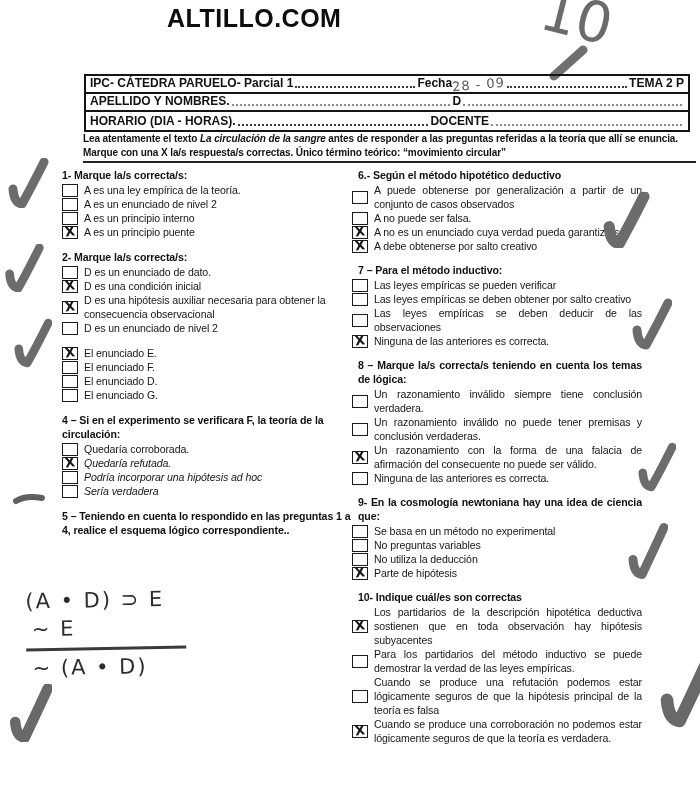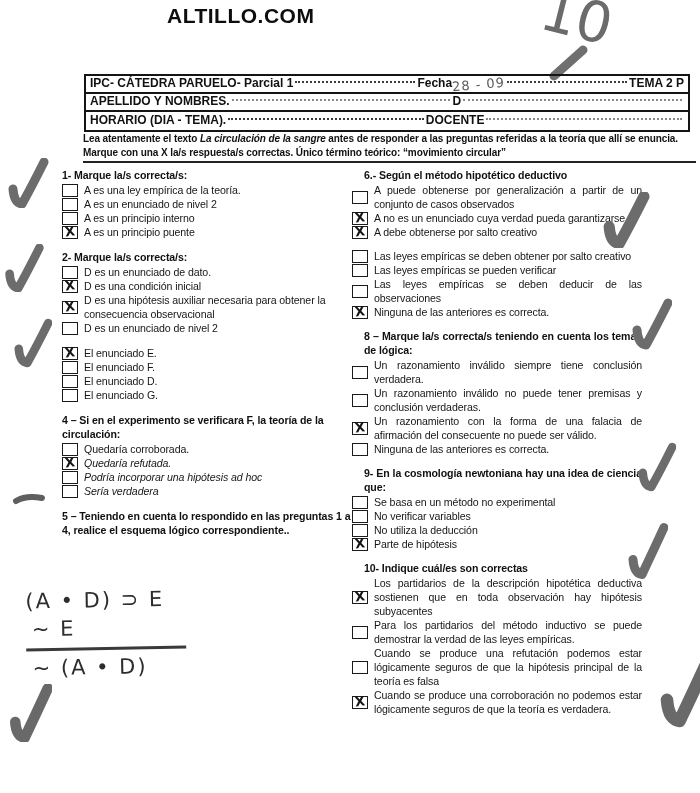--- a/index.html
+++ b/index.html
@@ -1,46 +1,46 @@
 <!DOCTYPE html>
 <html><head>
 <meta charset="utf-8">
 <style>
   *{box-sizing:border-box;margin:0;padding:0}
   html,body{background:#fff}
   #page{position:relative;width:700px;height:793px;background:#ffffff;
         font-family:"Liberation Sans",sans-serif;color:#111;overflow:hidden}
 
-  .site-title{position:absolute;left:167px;top:4px;font-size:21px;font-weight:700;
+  .site-title{position:absolute;left:167px;top:4px;font-size:25px;font-weight:700;
               letter-spacing:.5px;color:#0d0d0d}
 
   .grade{position:absolute;left:541px;top:-10px;font-size:56px;color:#6b6b6b;
          transform:rotate(14deg);font-family:"DejaVu Sans",sans-serif;line-height:1}
   .grade-slash{position:absolute;left:547px;top:42px}
 
   .header-box{position:absolute;left:84px;top:74px;width:606px;border:2px solid #141414;
               font-size:12px;font-weight:700}
-  .hrow{display:flex;align-items:center;height:18px;padding:0 4px 2px;border-bottom:2px solid #141414}
+  .hrow{display:flex;align-items:flex-end;height:18px;padding:0 4px 2px;border-bottom:2px solid #141414}
   .hrow:last-child{border-bottom:none}
   .leader{flex:1;border-bottom:2px dotted #3c3c3c;margin:0 2px 2px;min-width:6px}
   .leader.sparse{border-bottom:2px dotted #8a8a8a}
   .hand{font-family:"DejaVu Sans",sans-serif;font-weight:400;color:#5a5a5a;font-size:13px;
         transform:rotate(-5deg);display:inline-block;margin-bottom:-2px;letter-spacing:1px}
 
   .instructions{position:absolute;left:83px;top:132px;width:613px;font-size:10px;font-weight:700;
                 line-height:1.35;letter-spacing:-0.1px;border-bottom:2px solid #222;padding-bottom:2px}
   .italic{font-style:italic}
 
   .column{position:absolute;top:168px;font-size:10.6px;line-height:14px;letter-spacing:-0.1px}
   .col-left{left:62px;width:292px}
   .col-right{left:352px;width:290px}
   .question{margin-bottom:11px}
   .col-right .question{margin-bottom:10px}
   .q-title{font-weight:700;margin-bottom:1px}
-  .col-right .q-title{margin-left:12px;text-align:justify}
+  .col-right .q-title{margin-left:6px;text-align:justify}
   .q-title-flush{margin-left:0 !important}
   .opt{display:flex;align-items:center;min-height:14px}
   .box{flex:0 0 16px;height:13px;border:1.7px solid #1b1b1b;position:relative;margin-right:6px;background:#fff}
   .opt-label{flex:1;font-weight:400;color:#161616}
   .col-right .opt-label{text-align:justify}
   .xmark{position:absolute;left:0;top:-1px;right:0;bottom:0;display:flex;align-items:center;
          justify-content:center;font-size:13px;font-weight:700;transform:rotate(-7deg);
          color:#141414;font-family:"DejaVu Sans",sans-serif}
 
   .schema{position:absolute;left:26px;top:588px;font-family:"DejaVu Sans",sans-serif;font-size:21px;
@@ -73,21 +73,21 @@
       <span class="leader"></span>
       <span>TEMA 2 P</span>
     </div>
     <div class="hrow">
       <span>APELLIDO Y NOMBRES.</span>
       <span class="leader sparse"></span>
       <span>D</span>
       <span class="leader sparse"></span>
     </div>
     <div class="hrow">
-      <span>HORARIO (DIA - TEMA).</span>
+      <span>HORARIO (DIA - HORAS).</span>
       <span class="leader"></span>
       <span>DOCENTE</span>
       <span class="leader sparse"></span>
     </div>
   </div>
 
   <div class="instructions"><span>Lea atentamente el texto </span><span class="italic">La circulación de la sangre</span><span> antes de responder a las preguntas referidas a la teoría que allí se enuncia. Marque con una X  la/s respuesta/s correctas. </span><span>Único término teórico: “movimiento circular”</span></div>
 
   <div class="column col-left">
       <section class="question">
@@ -180,43 +180,48 @@
       </section>
     </div>
   <div class="column col-right">
       <section class="question">
         <div class="q-title"><span class="q-num">6.-</span> <span class="q-title-text">Según el método hipotético deductivo</span></div>
         <div class="opt">
           <span class="box"></span>
           <span class="opt-label">A puede obtenerse por generalización a partir de un conjunto de casos observados</span>
         </div>
         <div class="opt">
+          <span class="box"></span>
+          <span class="opt-label">A no puede ser falsa.</span>
+        </div>
+        <div class="opt">
           <span class="box">
             <span class="xmark">X</span>
           </span>
           <span class="opt-label">A no es un enunciado cuya verdad pueda garantizarse</span>
         </div>
         <div class="opt">
           <span class="box">
             <span class="xmark">X</span>
           </span>
           <span class="opt-label">A debe obtenerse por salto creativo</span>
         </div>
       </section>
       <section class="question">
+        <div class="q-title"><span class="q-num">7 –</span> <span class="q-title-text">Para el método inductivo:</span></div>
+        <div class="opt">
+          <span class="box"></span>
+          <span class="opt-label">Las leyes empíricas se pueden verificar</span>
+        </div>
         <div class="opt">
           <span class="box"></span>
           <span class="opt-label">Las leyes empíricas se deben obtener por salto creativo</span>
         </div>
         <div class="opt">
           <span class="box"></span>
-          <span class="opt-label">Las leyes empíricas se pueden verificar</span>
-        </div>
-        <div class="opt">
-          <span class="box"></span>
           <span class="opt-label">Las leyes empíricas se deben deducir de las observaciones</span>
         </div>
         <div class="opt">
           <span class="box">
             <span class="xmark">X</span>
           </span>
           <span class="opt-label">Ninguna de las anteriores es correcta.</span>
         </div>
       </section>
       <section class="question">
@@ -241,21 +246,21 @@
         </div>
       </section>
       <section class="question">
         <div class="q-title"><span class="q-num">9-</span> <span class="q-title-text">En la cosmología newtoniana hay una idea de ciencia que:</span></div>
         <div class="opt">
           <span class="box"></span>
           <span class="opt-label">Se basa en un método no experimental</span>
         </div>
         <div class="opt">
           <span class="box"></span>
-          <span class="opt-label">No verificar variables</span>
+          <span class="opt-label">No preguntas variables</span>
         </div>
         <div class="opt">
           <span class="box"></span>
           <span class="opt-label">No utiliza la deducción</span>
         </div>
         <div class="opt">
           <span class="box">
             <span class="xmark">X</span>
           </span>
           <span class="opt-label">Parte de hipótesis</span>

